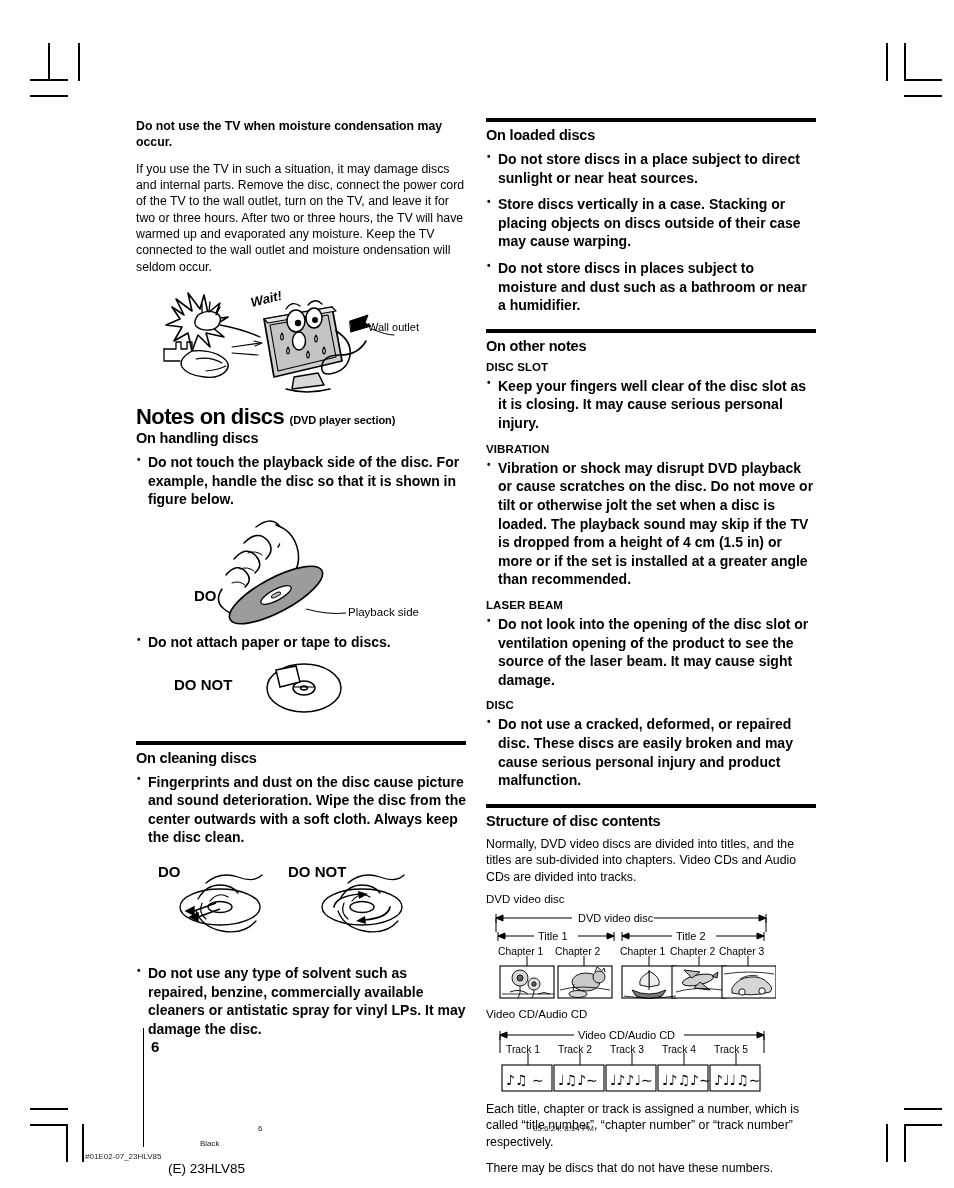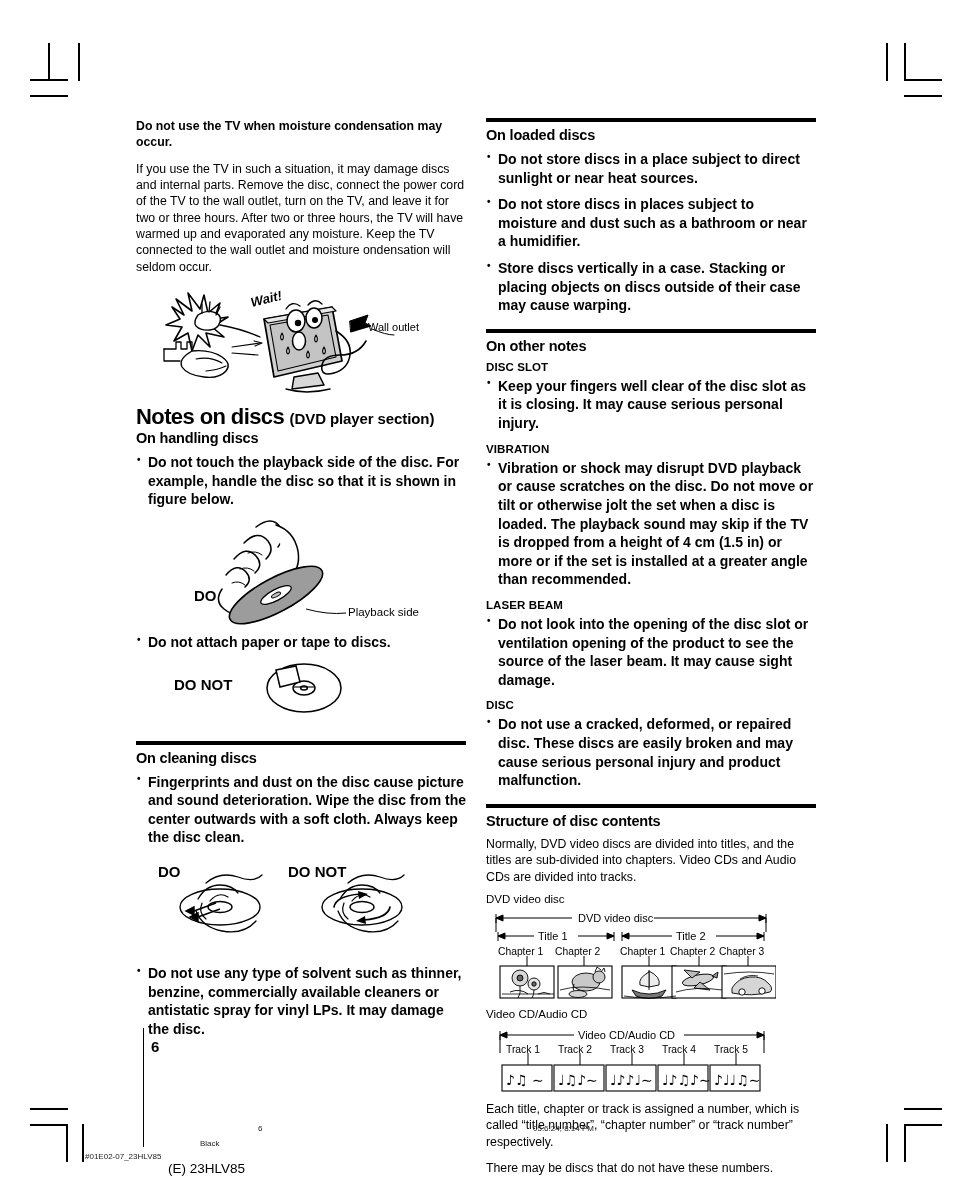--- a/index.html
+++ b/index.html
@@ -41,21 +41,21 @@
     letter-spacing: -0.2px;
   }
   h1.big-head {
     font-size: 22px;
     font-weight: bold;
     margin: 0 0 2px 0;
     letter-spacing: -0.6px;
     line-height: 1.05;
   }
   h1.big-head .sub {
-    font-size: 15px;
+    font-size: 11px;
     letter-spacing: -0.1px;
   }
   h3.sub-head {
     font-size: 11.5px;
     font-weight: bold;
     margin: 10px 0 4px 0;
     letter-spacing: 0.1px;
   }
   p.body {
     font-size: 12.3px;
@@ -323,32 +323,32 @@
         <path d="M254 52 q-2 11 -26 13" stroke-width="1.7"></path>
       </g>
       <g fill="#000">
         <path d="M222 36 l10 3 l-9 5 z"></path>
         <path d="M230 69 l-10 -3 l9 -5 z"></path>
       </g>
     </svg>
   </div>
 
   <ul class="bullets">
-    <li>Do not use any type of solvent such as thinner, benzine, commercially available cleaners or antistatic spray for vinyl LPs. It may damage the disc.</li>
+    <li>Do not use any type of solvent such as repaired, benzine, commercially available cleaners or antistatic spray for vinyl LPs. It may damage the disc.</li>
   </ul>
 </div>
 
 <div class="col col-right">
 
   <div class="rule"></div>
   <h2 class="sec-head">On loaded discs</h2>
   <ul class="bullets">
     <li>Do not store discs in a place subject to direct sunlight or near heat sources.</li>
+    <li>Store discs vertically in a case. Stacking or placing objects on discs outside of their case may cause warping.</li>
     <li>Do not store discs in places subject to moisture and dust such as a bathroom or near a humidifier.</li>
-    <li>Store discs vertically in a case. Stacking or placing objects on discs outside of their case may cause warping.</li>
   </ul>
 
   <div class="rule" style="margin-top:14px;"></div>
   <h2 class="sec-head">On other notes</h2>
 
   <h3 class="sub-head" style="margin-top:2px;">DISC SLOT</h3>
   <ul class="bullets">
     <li>Keep your fingers well clear of the disc slot as it is closing. It may cause serious personal injury.</li>
   </ul>
 

